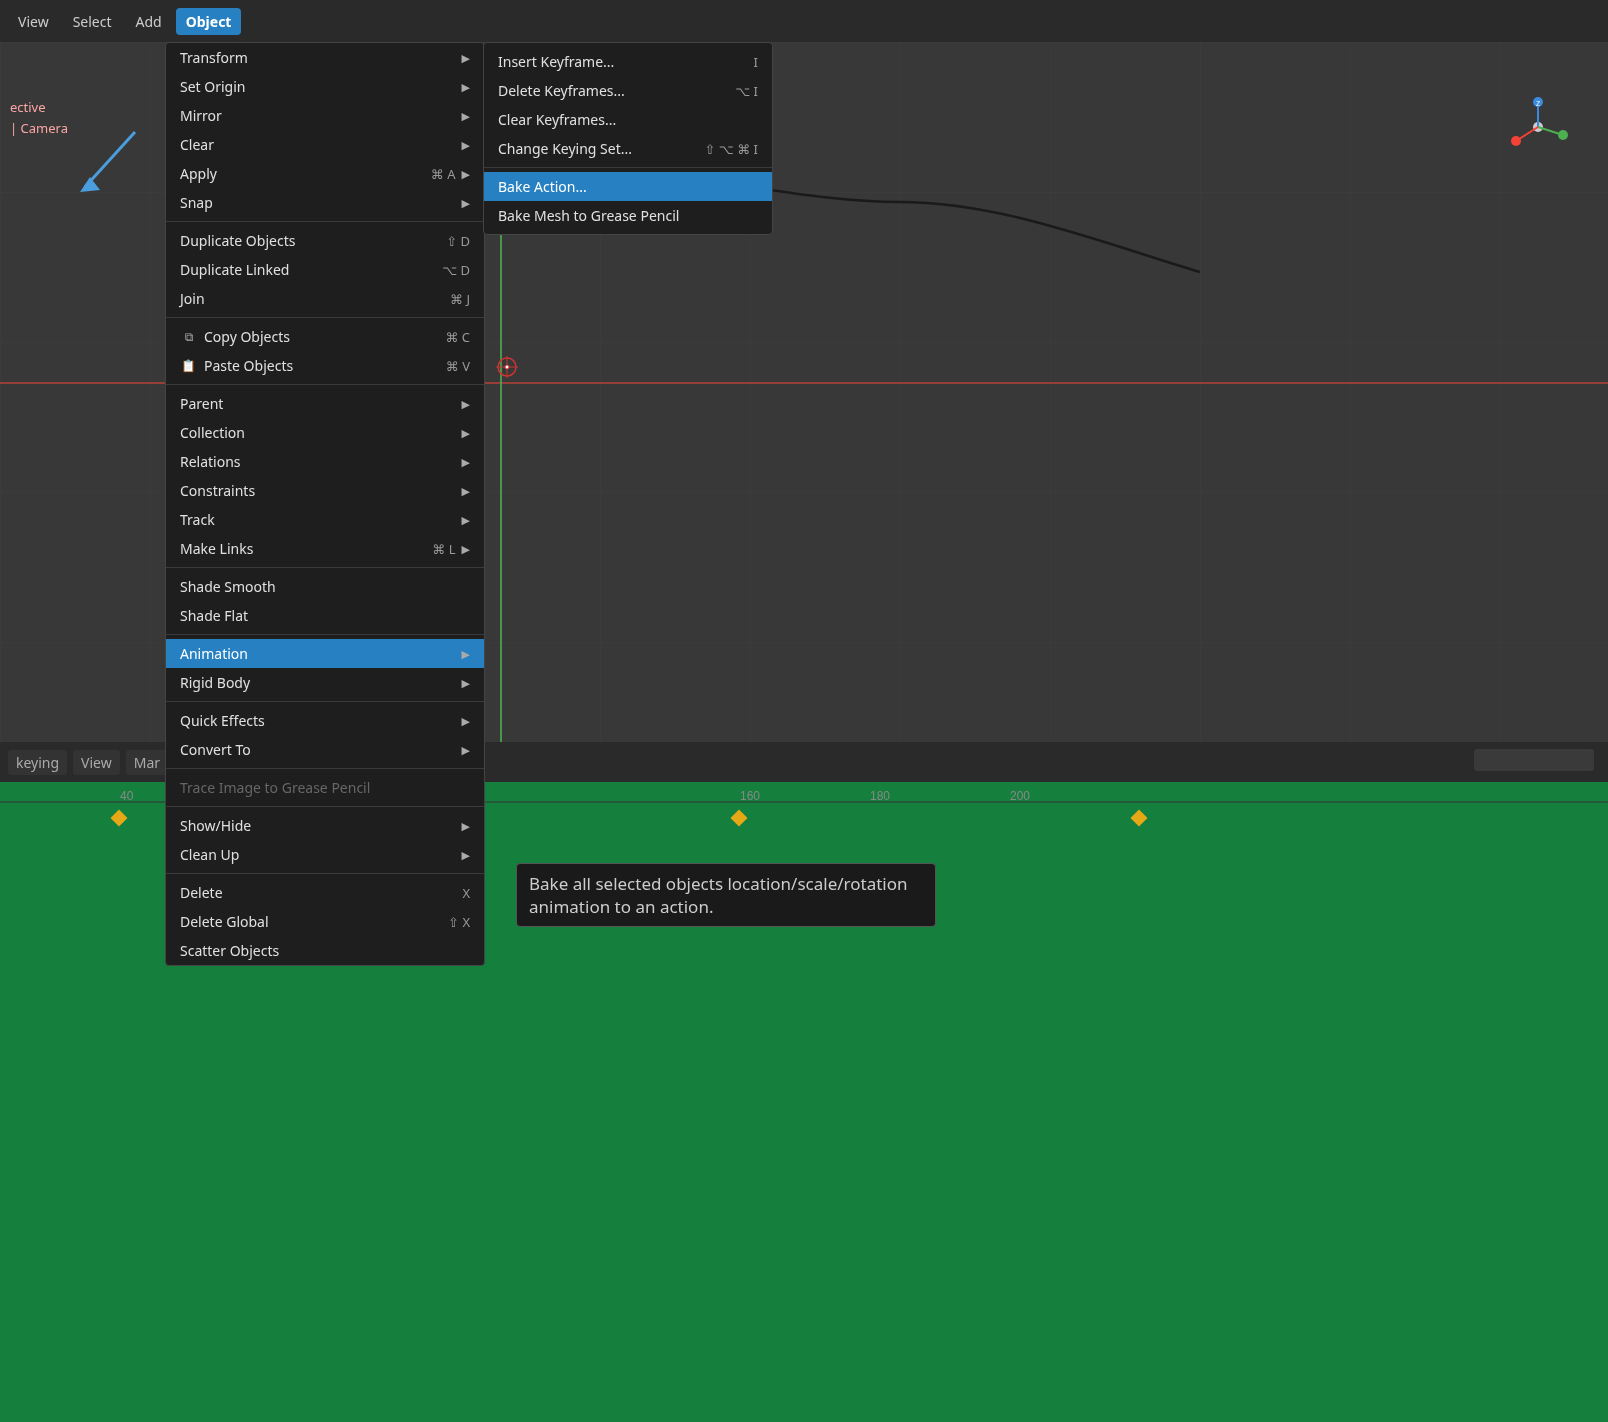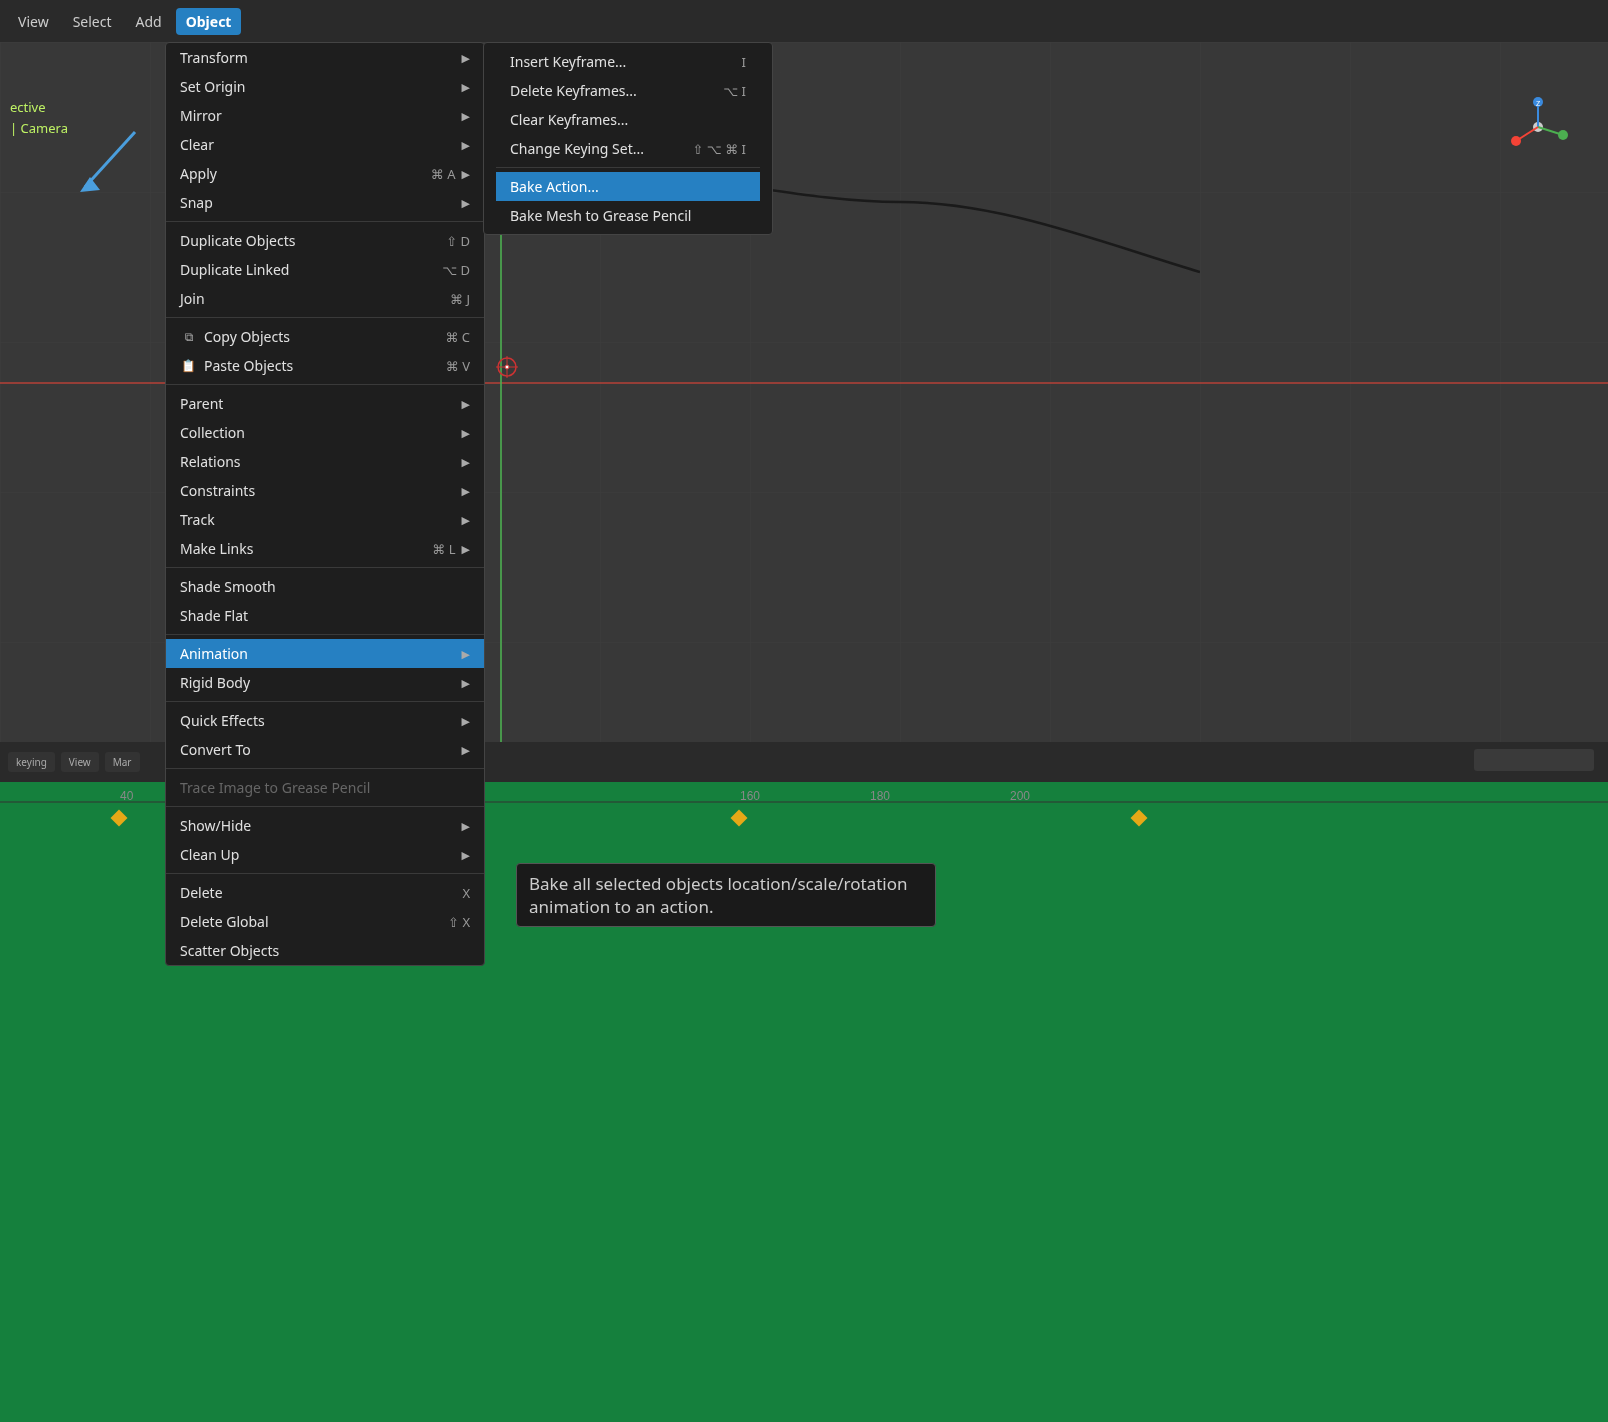--- a/index.html
+++ b/index.html
@@ -91,21 +91,21 @@
       left: 300px;
       width: 900px;
       height: 200px;
     }
 
     
     .viewport-info {
       position: absolute;
       top: 55px;
       left: 10px;
-      color: #bef264;
+      color: #fca5a5;
       font-size: 13px;
       line-height: 1.6;
     }
 
     
     .axis-indicator {
       position: absolute;
       top: 55px;
       right: 40px;
       width: 60px;
@@ -129,21 +129,21 @@
       height: 40px;
       background: #2a2a2a;
       display: flex;
       align-items: center;
       padding: 0 8px;
       gap: 6px;
       z-index: 100;
     }
 
     .timeline-label {
-      font-size: 10px;
+      font-size: 14px;
       color: #aaa;
       padding: 3px 8px;
       background: #333;
       border-radius: 3px;
     }
 
     
     .timeline-area {
       position: absolute;
       top: 782px;
@@ -214,21 +214,21 @@
     
     .submenu-animation {
       position: absolute;
       top: 42px;
       left: 483px;
       width: 290px;
       background: #1e1e1e;
       border: 1px solid #444;
       border-radius: 4px;
       z-index: 300;
-      padding: 4px 12px;
+      padding: 4px 0;
     }
 
     .submenu-animation .menu-row.highlighted {
       background: #2680c2;
     }
 
     
     .tooltip-box {
       position: absolute;
       top: 863px;

